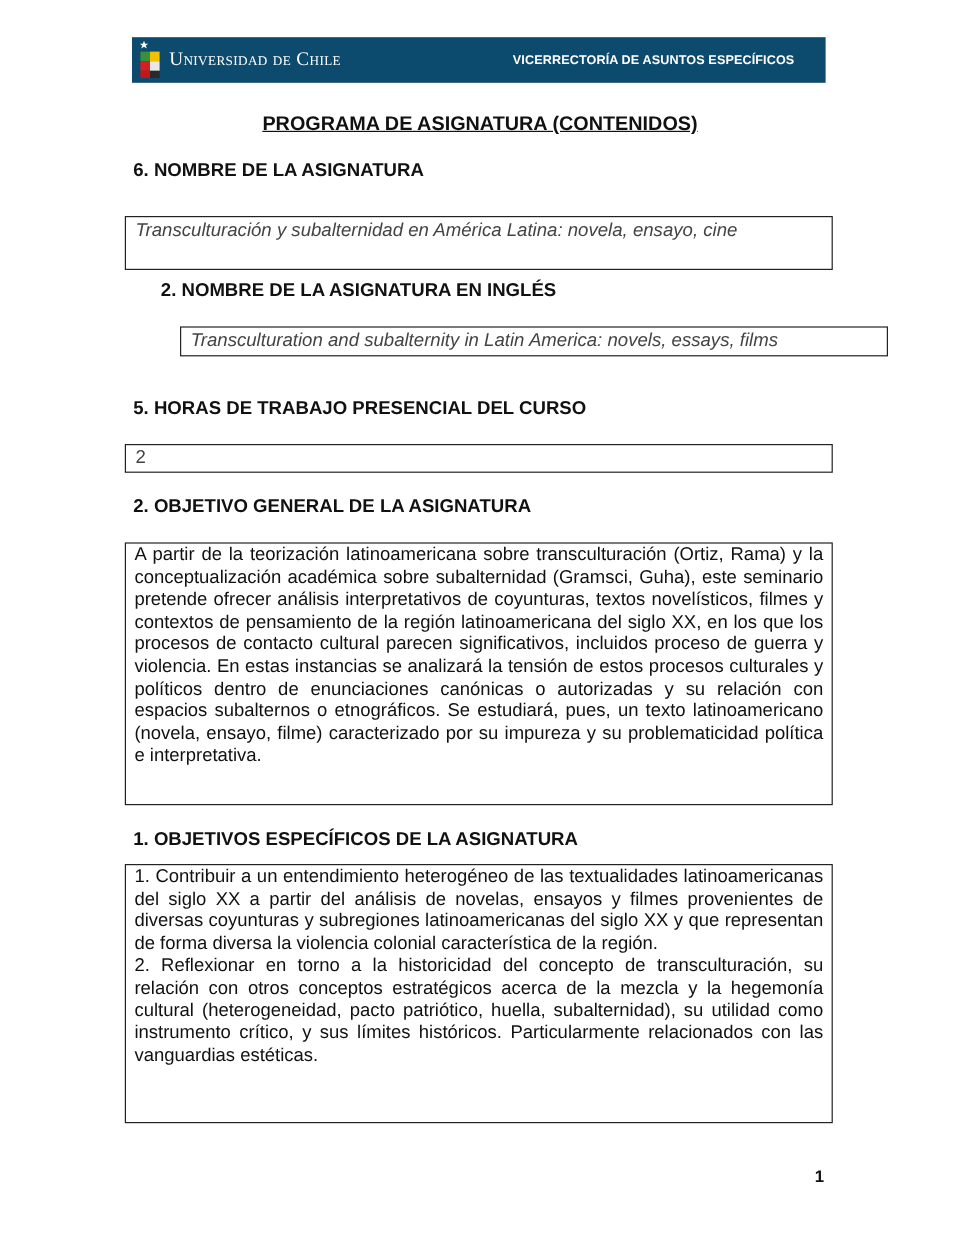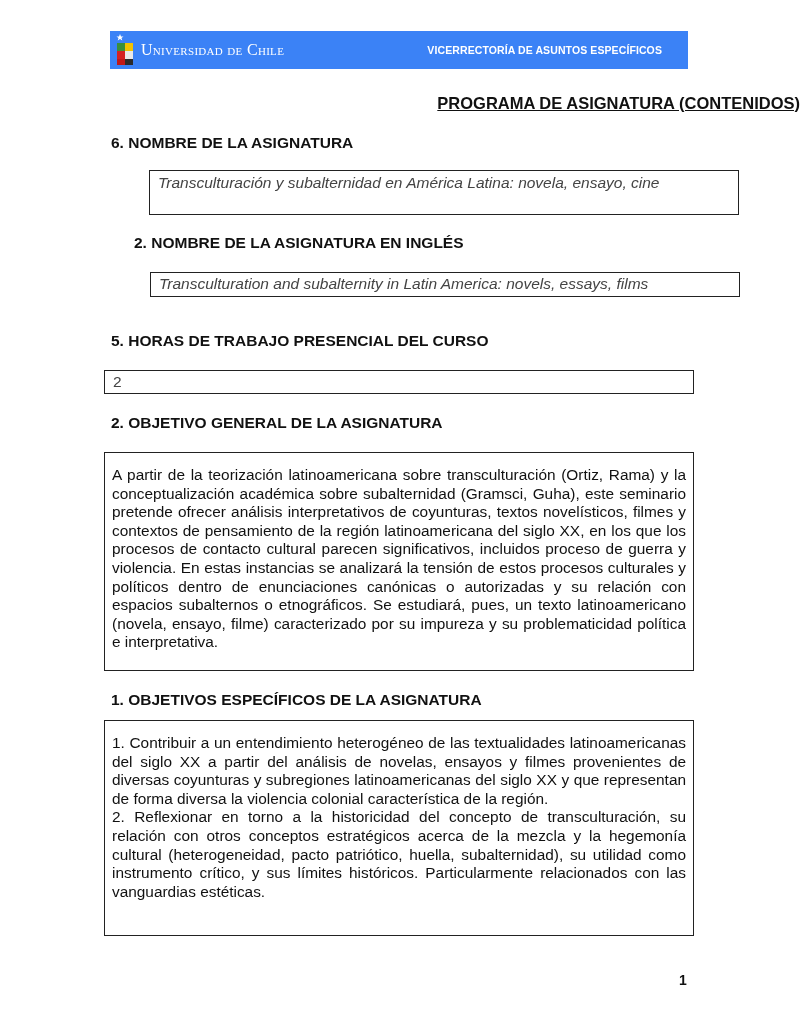--- a/index.html
+++ b/index.html
@@ -1,36 +1,36 @@
 <!DOCTYPE html>
 <html><head>
 <meta charset="utf-8">
 <style>
   html, body { margin: 0; padding: 0; background: #ffffff; }
   body { width: 800px; height: 1035px; position: relative; overflow: hidden;
          font-family: "Liberation Sans", sans-serif; color: #111; }
   .banner { position: absolute; left: 110px; top: 31px; width: 578px; height: 38px;
-            background: #3b82f6; display: flex; align-items: center; }
+            background: #0c4a6e; display: flex; align-items: center; }
   .logo { position: absolute; left: 6px; top: 3px; width: 18px; height: 32px; }
   .univ { position: absolute; left: 31px; top: 10px; color: #ffffff;
           font-family: "Liberation Serif", serif; font-size: 16px; letter-spacing: 0.3px;
           font-variant: small-caps; line-height: 18px; }
   .vra { position: absolute; right: 26px; top: 13px; color: #ffffff;
          font-family: "Liberation Sans", sans-serif; font-weight: bold; font-size: 10.5px;
          letter-spacing: 0.1px; line-height: 12px; }
-  .title { position: absolute; left: 0; width: 800px; top: 93px; text-align: right;
+  .title { position: absolute; left: 0; width: 800px; top: 93px; text-align: center;
            font-weight: bold; font-size: 16.5px; text-decoration: underline; line-height: 20px; }
   .heading { position: absolute; left: 111px; font-weight: bold; font-size: 15.5px; line-height: 18px; }
   .box { position: absolute; left: 104px; width: 590px; border: 1.5px solid #222;
          box-sizing: border-box; }
   .box .italic { font-style: italic; color: #444; font-size: 15.5px; line-height: 18px;
                  padding: 3px 0 0 8px; white-space: nowrap; }
   .box .plain { color: #444; font-size: 15.5px; line-height: 18px; padding: 2px 0 0 8px; }
   .box .para { font-size: 15.4px; line-height: 18.6px; text-align: justify;
-               padding: 0 7px 0 7px; color: #111; margin-top: 12px; }
+               padding: 0 7px 0 7px; color: #111; }
   .para p { margin: 0; text-align: justify; text-align-last: left; }
   .pagenum { position: absolute; left: 679px; top: 972px; font-weight: bold; font-size: 14px; }
 </style>
 </head>
 <body>
 
 <div class="banner">
   <svg class="logo" viewBox="0 0 18 32">
     <polygon points="4,0 5,2.5 7.5,2.5 5.5,4 6.3,6.5 4,5 1.7,6.5 2.5,4 0.5,2.5 3,2.5" fill="#ffffff"></polygon>
     <rect x="1" y="9" width="8" height="8" fill="#3a8f3a"></rect>
@@ -40,21 +40,21 @@
     <rect x="1" y="25" width="8" height="6" fill="#c01818"></rect>
     <rect x="9" y="25" width="8" height="6" fill="#2a2a2a"></rect>
   </svg>
   <div class="univ">Universidad de Chile</div>
   <div class="vra">VICERRECTORÍA DE ASUNTOS ESPECÍFICOS</div>
 </div>
 
 <div class="title">PROGRAMA DE ASIGNATURA (CONTENIDOS)</div>
 
 <div class="heading" style="top:134px;">6. NOMBRE DE LA ASIGNATURA</div>
-<div class="box" style="top:170px; height:45px;margin-left:45px;">
+<div class="box" style="top:180px; height:45px;">
   <div class="italic">Transculturación y subalternidad en América Latina: novela, ensayo, cine</div>
 </div>
 
 <div class="heading" style="top:234px;margin-left:23px;">2. NOMBRE DE LA ASIGNATURA EN INGLÉS</div>
 <div class="box" style="top:272px; height:25px;margin-left:46px;">
   <div class="italic" style="padding-top:2px;">Transculturation and subalternity in Latin America: novels, essays, films</div>
 </div>
 
 <div class="heading" style="top:332px;">5. HORAS DE TRABAJO PRESENCIAL DEL CURSO</div>
 <div class="box" style="top:370px; height:24px;">

